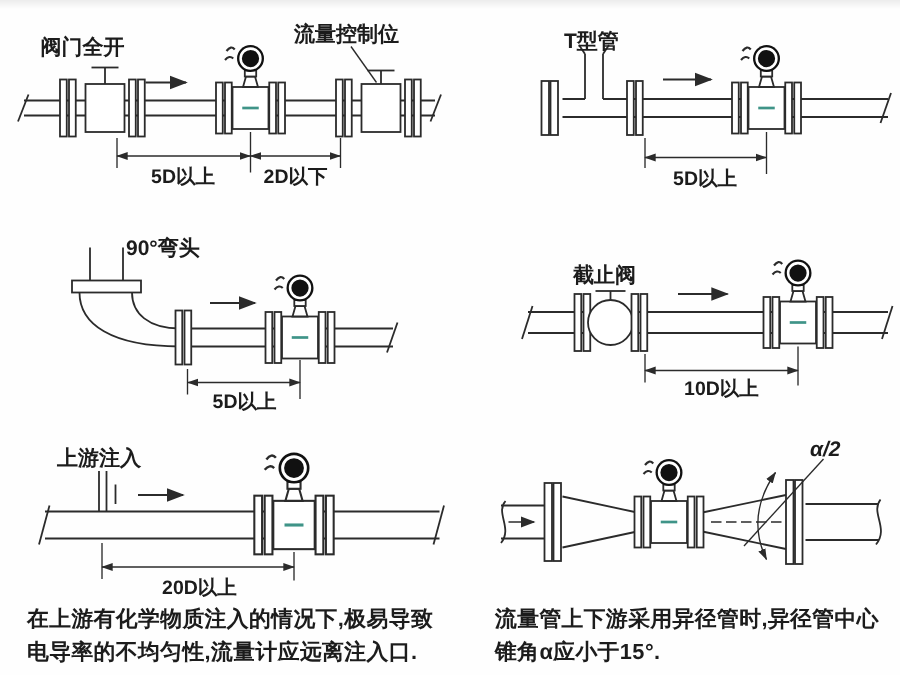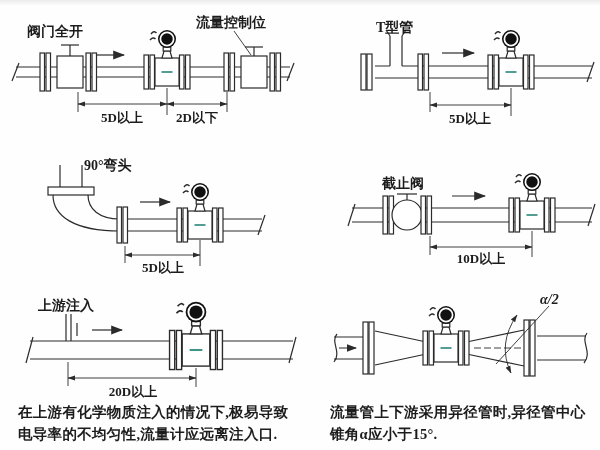--- a/index.html
+++ b/index.html
@@ -1,18 +1,18 @@
 <!DOCTYPE html>
 <html><head>
 <meta charset="utf-8">
 <style>
   html,body{margin:0;padding:0;background:#ffffff;}
   #stage{
     position:relative;width:600px;height:450px;background:#fefefe;
-    font-family:Liberation Serif, serif;overflow:hidden;
+    font-family:Liberation Sans, sans-serif;overflow:hidden;
   }
   #stage::before{
     content:"";position:absolute;left:0;top:0;right:0;height:6px;
     background:linear-gradient(#ececec,rgba(255,255,255,0));pointer-events:none;
   }
   svg text{fill:#1c1c1c;font-weight:700;}
   .comp-label{font-size:14px;}
   .dim-label{font-size:13px;}
   .caption{font-size:14.5px;letter-spacing:.3px;}
   .angle-label{font-size:14px;font-style:italic;}

